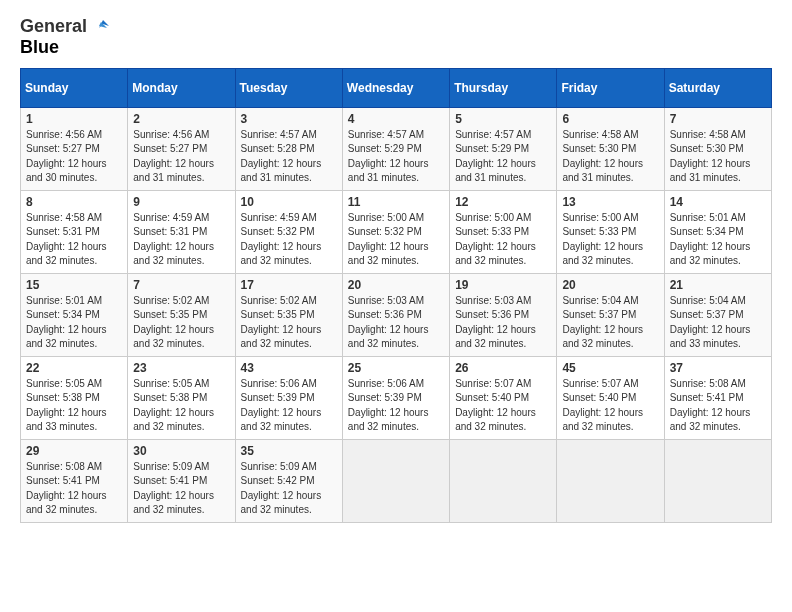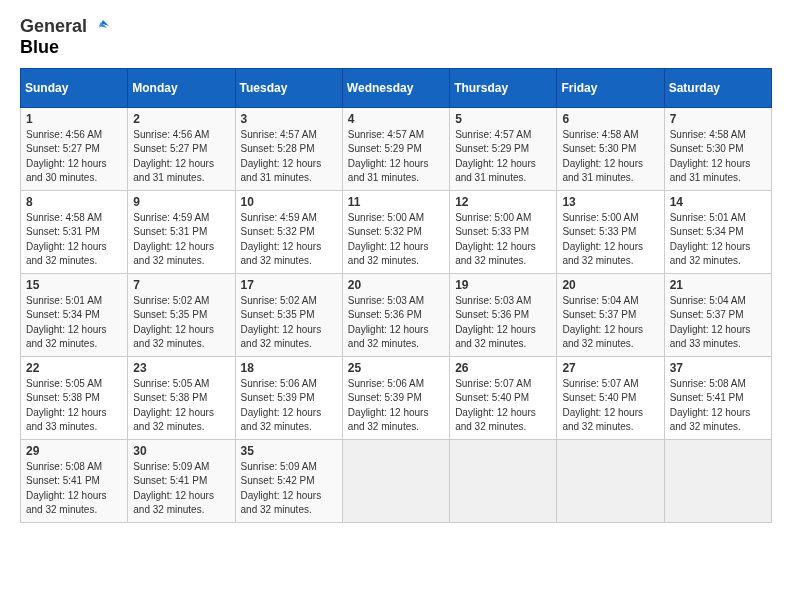--- a/index.html
+++ b/index.html
@@ -207,33 +207,33 @@
         <tr>
           <td>
             <span class="day-num">22</span>
             <div class="day-info">Sunrise: 5:05 AM<br>Sunset: 5:38 PM<br>Daylight: 12 hours and 33 minutes.</div>
           </td>
           <td>
             <span class="day-num">23</span>
             <div class="day-info">Sunrise: 5:05 AM<br>Sunset: 5:38 PM<br>Daylight: 12 hours and 32 minutes.</div>
           </td>
           <td>
-            <span class="day-num">18</span>
+            <span class="day-num">43</span>
             <div class="day-info">Sunrise: 5:06 AM<br>Sunset: 5:39 PM<br>Daylight: 12 hours and 32 minutes.</div>
           </td>
           <td>
             <span class="day-num">25</span>
             <div class="day-info">Sunrise: 5:06 AM<br>Sunset: 5:39 PM<br>Daylight: 12 hours and 32 minutes.</div>
           </td>
           <td>
             <span class="day-num">26</span>
             <div class="day-info">Sunrise: 5:07 AM<br>Sunset: 5:40 PM<br>Daylight: 12 hours and 32 minutes.</div>
           </td>
           <td>
-            <span class="day-num">27</span>
+            <span class="day-num">45</span>
             <div class="day-info">Sunrise: 5:07 AM<br>Sunset: 5:40 PM<br>Daylight: 12 hours and 32 minutes.</div>
           </td>
           <td>
             <span class="day-num">37</span>
             <div class="day-info">Sunrise: 5:08 AM<br>Sunset: 5:41 PM<br>Daylight: 12 hours and 32 minutes.</div>
           </td>
         </tr>
         <tr>
           <td>
             <span class="day-num">29</span>

